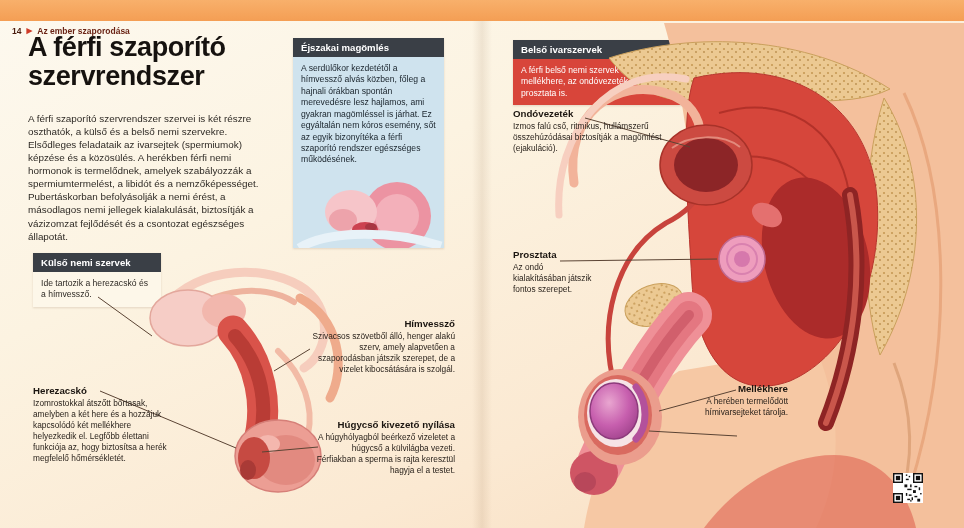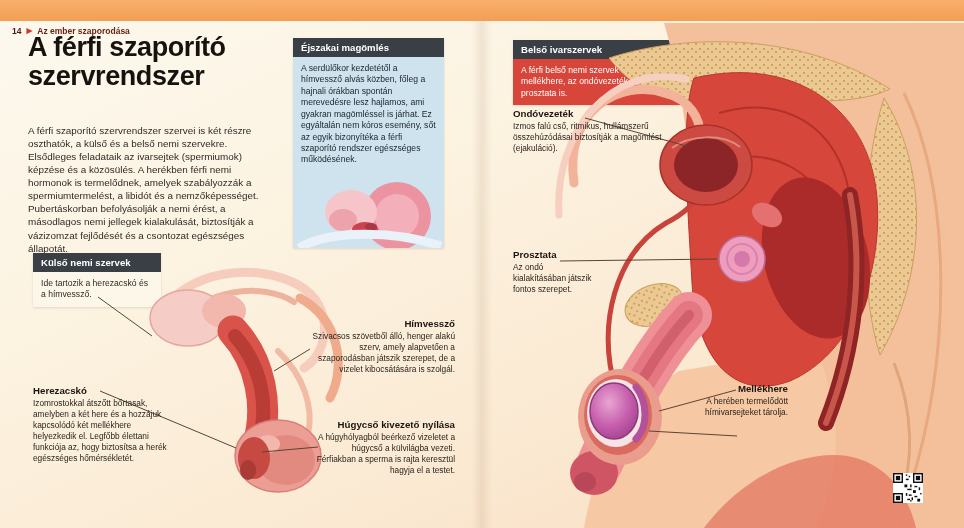--- a/index.html
+++ b/index.html
@@ -23,21 +23,21 @@
   .topbar .grp{ display:flex; align-items:center; gap:5px;margin-top:40px; }
   .tri{ color:#cf3a27; font-size:7.5px; line-height:1; }
   .pgnum{ color:#4a1c0e; }
 
   
   .pagetitle{
     position:absolute; left:28px; top:33px; width:256px;
     font-size:27px; font-weight:bold; color:#16120f; line-height:1.08; letter-spacing:-0.4px;
   }
   .intro{
-    position:absolute; left:28px; top:124px; width:241px;
+    position:absolute; left:28px; top:112px; width:241px;
     font-size:9.9px; line-height:1.32; color:#2e2a25;
   }
 
   .infobox{ position:absolute; box-shadow:0 1px 2px rgba(90,50,20,0.15); }
   .infobox .hd{ background:#3a3f46; color:#ffffff; font-weight:bold; font-size:9.6px; padding:4px 8px; }
   .infobox .bd{ font-size:8.6px; line-height:1.33; padding:6px 8px; }
   .box-noct{ left:293px; top:38px; width:151px; }
   .box-noct .bd{ background:#cfe3ee; color:#18222a; }
   .box-noct .illo{ background:#cfe3ee; height:76px; position:relative; overflow:hidden; }
   .box-ext{ left:33px; top:253px; width:128px; }
@@ -196,21 +196,21 @@
       <line x1="318" y1="447" x2="262" y2="452"></line>
       <line x1="585" y1="118" x2="690" y2="147"></line>
       <line x1="560" y1="261" x2="717" y2="259"></line>
       <line x1="736" y1="390" x2="659" y2="411"></line>
       <line x1="737" y1="436" x2="649" y2="431"></line>
     </g>
   </svg>
 
   <div class="lbl lbl-herezacsko">
     <h4>Herezacskó</h4>
-    <p>Izomrostokkal átszőtt bőrtasak, amelyben a két here és a hozzájuk kapcsolódó két mellékhere helyezkedik el. Legfőbb élettani funkciója az, hogy biztosítsa a herék egészséges hőmérsékletét.</p>
+    <p>Izomrostokkal átszőtt bőrtasak, amelyben a két here és a hozzájuk kapcsolódó két mellékhere helyezkedik el. Legfőbb élettani funkciója az, hogy biztosítsa a herék megfelelő hőmérsékletét.</p>
   </div>
   <div class="lbl lbl-himvesszo r">
     <h4>Hímvessző</h4>
     <p>Szivacsos szövetből álló, henger alakú szerv, amely alapvetően a szaporodásban játszik szerepet, de a vizelet kibocsátására is szolgál.</p>
   </div>
   <div class="lbl lbl-hugycso r">
     <h4>Húgycső kivezető nyílása</h4>
     <p>A húgyhólyagból beérkező vizeletet a húgycső a külvilágba vezeti. Férfiakban a sperma is rajta keresztül hagyja el a testet.</p>
   </div>
 

